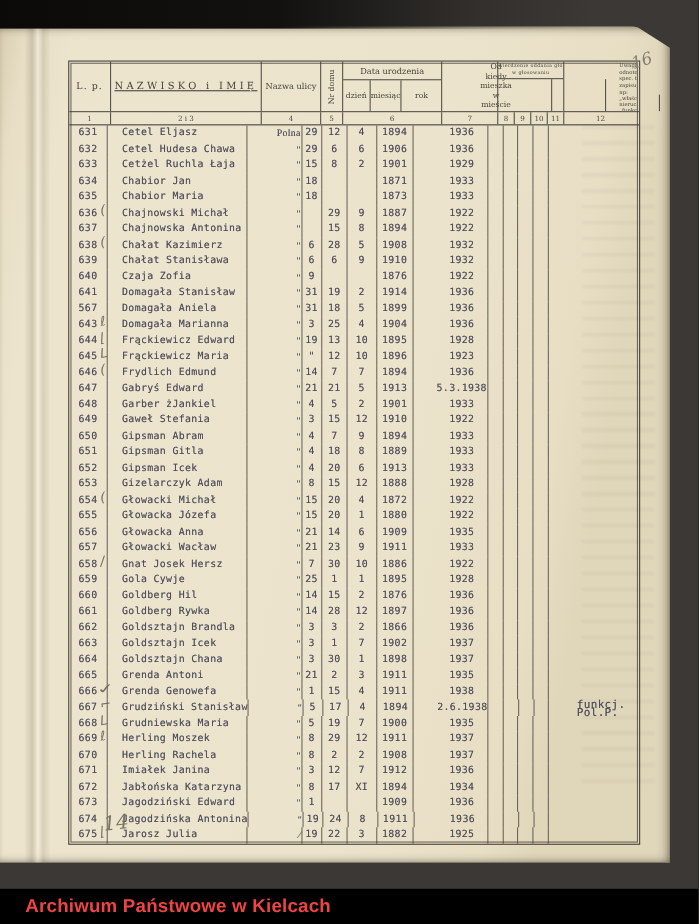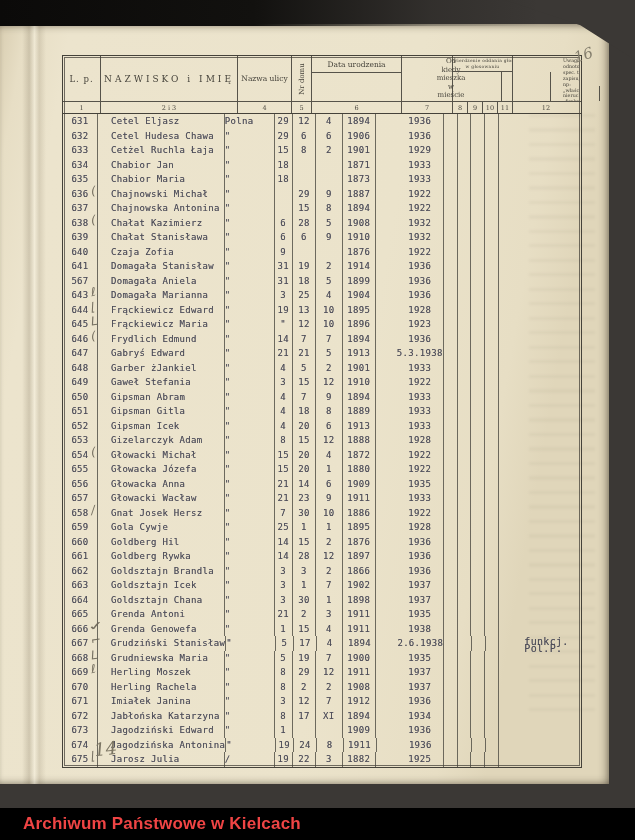--- a/index.html
+++ b/index.html
@@ -32,21 +32,21 @@
   .hc,.vcell,.numrow span{box-sizing:border-box;border-right:1px solid #56534a;}
   .last{border-right:none !important;}
   
   .thead{display:flex;height:45px;border-bottom:1px solid #56534a;
          color:#47443c;font-family:"DejaVu Serif",serif;}
   .hc{display:flex;align-items:center;justify-content:center;text-align:center;}
   .col-lp{width:38px;}  .col-name{width:137px;} .col-street{width:54px;} .col-nr{width:20px;}
   .col-day{width:25px;} .col-mon{width:29px;}   .col-year{width:36px;}
   .col-date{width:90px;} .col-since{width:51px;} .col-vote{width:60px;} .col-v{width:15px;} .col-rem{width:66px;}
   .h-lp{font-size:8.5px;letter-spacing:1px;}
-  .h-name{font-size:9px;letter-spacing:3px;white-space:nowrap;}
+  .h-name{font-size:9px;letter-spacing:3px;white-space:nowrap;text-decoration:underline;}
   .h-street{font-size:7.5px;}
   .vert{transform:rotate(-90deg);font-size:7px;white-space:nowrap;}
   .hgroup{display:flex;flex-direction:column;box-sizing:border-box;border-right:1px solid #56534a;}
   .hgt{height:16px;display:flex;align-items:center;justify-content:center;font-size:7.5px;border-bottom:1px solid #56534a;}
   .hsub{flex:1;display:flex;}
   .hsub .hc{font-size:7px;}
   .pre{white-space:pre-line;margin-left:48px;}
   .h-since{font-size:7px;line-height:8.5px;}
   .vg-title{height:15px;border-bottom:1px solid #56534a;display:flex;flex-direction:column;
             align-items:center;justify-content:center;font-size:4.4px;line-height:5.4px;
@@ -66,21 +66,21 @@
           font-family:"DejaVu Serif",serif;font-size:6.5px;color:#4c4941;}
   .numrow span{display:flex;align-items:center;justify-content:center;}
   
   .tbody{position:relative;}
   .row{display:flex;height:14.5px;position:relative;}
   .cell{box-sizing:border-box;border-right:1px solid rgba(86,83,74,.85);
         font-size:9px;line-height:14.5px;color:#4d4d58;letter-spacing:.3px;
         text-shadow:0 0 .6px rgba(70,70,95,.55);overflow:visible;white-space:nowrap;}
   .c-lp{width:38px;text-align:center;}
   .c-name{width:137px;padding-left:13px;position:relative;}
-  .c-street{width:54px;text-align:left;}
+  .c-street{width:54px;text-align:right;font-family:Liberation Serif, serif;}
   .c-nr{width:20px;text-align:center;}
   .c-day{width:25px;text-align:center;}
   .c-mon{width:29px;text-align:center;}
   .c-year{width:36px;text-align:center;}
   .c-since{width:51px;text-align:center;margin-left:21px;}
   .c-v{width:15px;}
   .c-rem{width:66px;border-right:none;font-size:10px;line-height:7px;padding:2px 0 0 4px;white-space:pre-line;margin-left:21px;}
   .mark{position:absolute;left:-7px;top:-3px;font:italic 12px "DejaVu Sans",sans-serif;
         color:#6b6557;letter-spacing:0;transform:rotate(-8deg);opacity:.9;text-shadow:none;}
 </style>
@@ -105,20 +105,31 @@
           </div>
         <div class="hc col-street h-street">
             <span>Nazwa ulicy</span>
           </div>
         <div class="hc col-nr">
             <span class="vert">Nr domu</span>
           </div>
 
         <div class="hgroup col-date">
           <div class="hgt">Data urodzenia</div>
+          <div class="hsub">
+            <div class="hc col-day">
+                <span>dzień</span>
+              </div>
+            <div class="hc col-mon">
+                <span>miesiąc</span>
+              </div>
+            <div class="hc col-year last">
+                <span>rok</span>
+              </div>
+          </div>
         </div>
 
         <div class="hc col-since h-since">
             <span class="pre">Od kiedy
 mieszka
 w mieście</span>
           </div>
 
         <div class="hgroup col-vote" style="width:60px;">
           <div class="vg-title">

